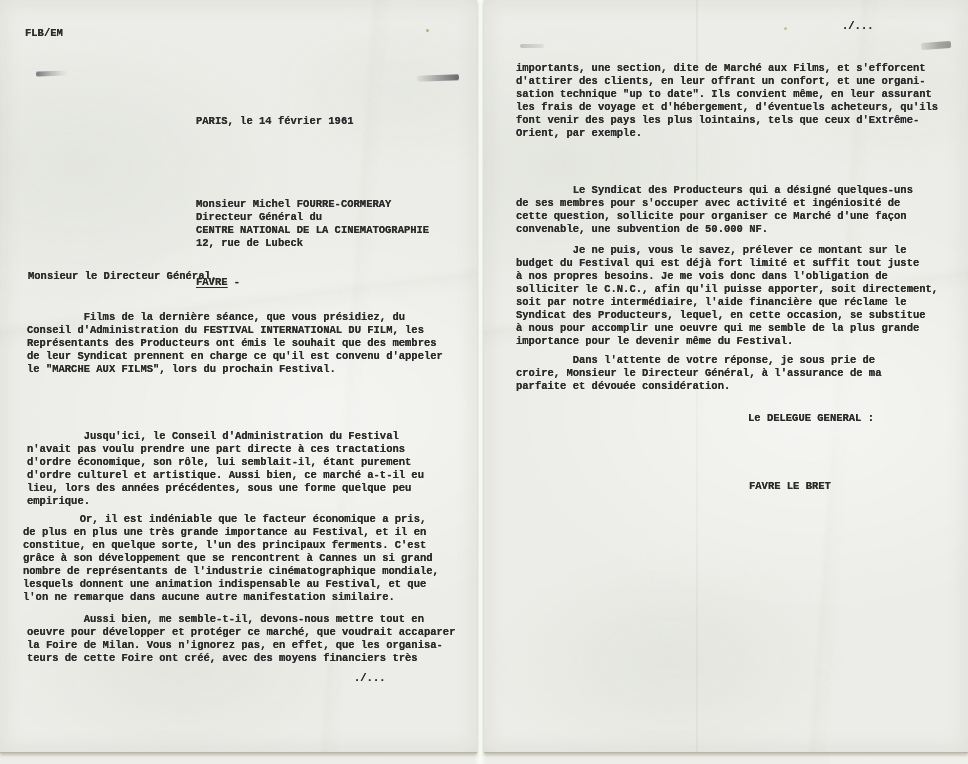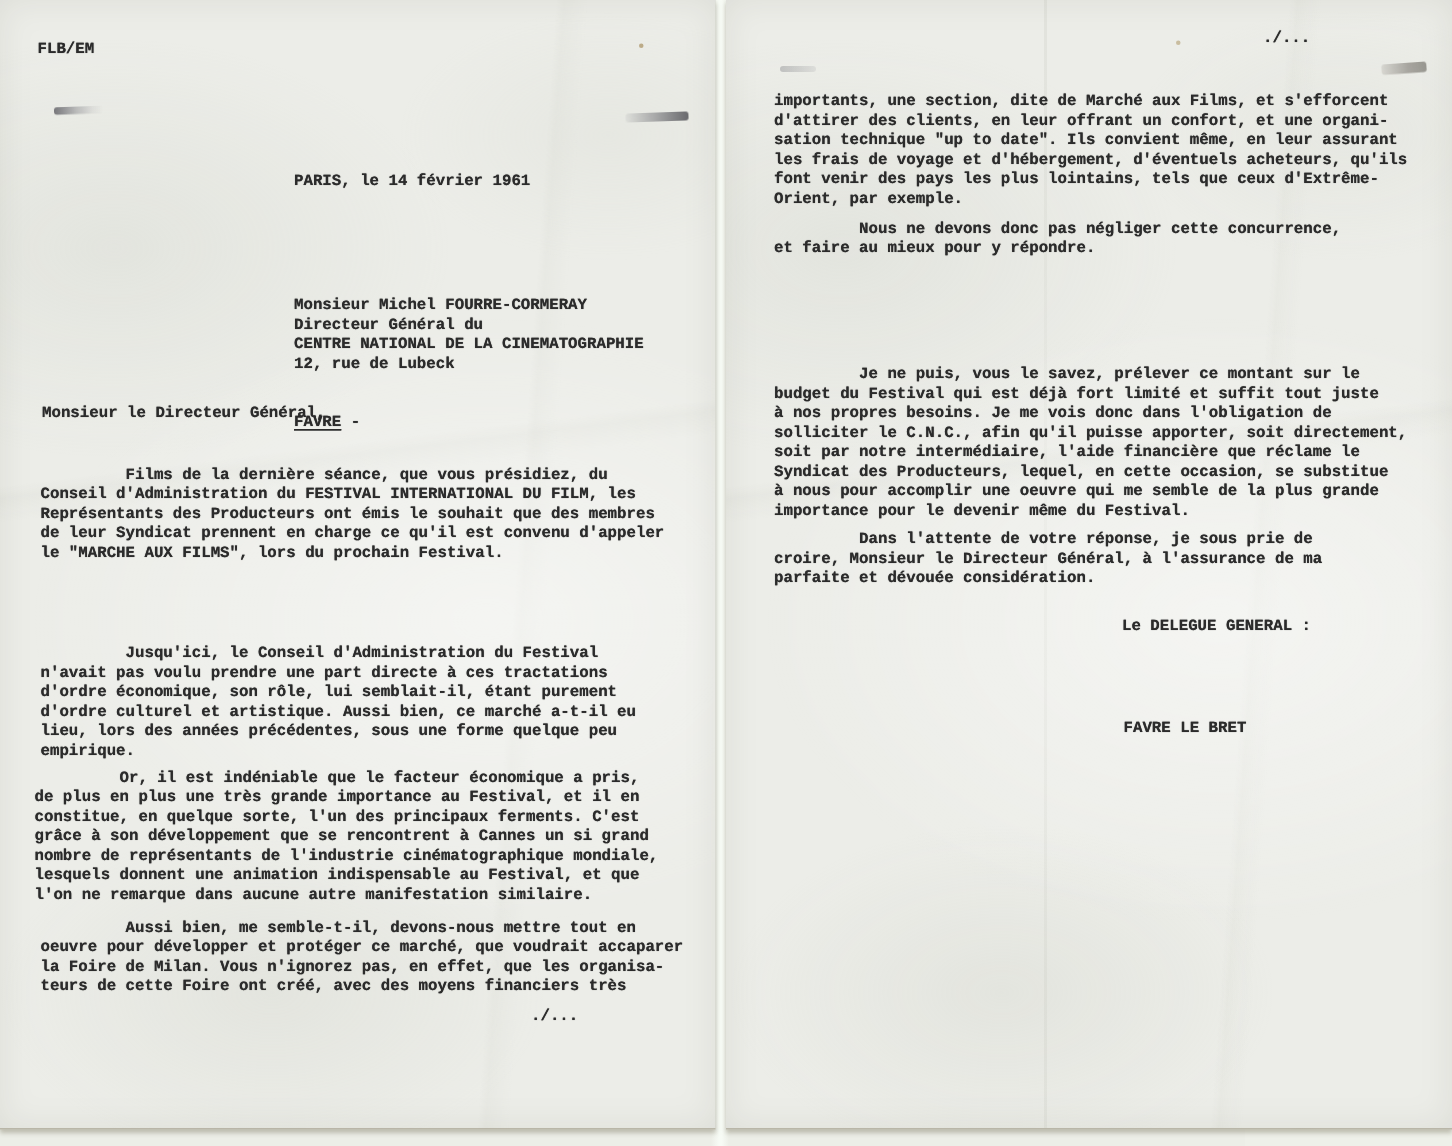--- a/index.html
+++ b/index.html
@@ -107,22 +107,24 @@
     <div class="smudge sm3"></div>
     <div class="smudge sm4"></div>
     <div class="smudge dot2"></div>
 
     <div class="block" style="left:32px;top:62px">importants, une section, dite de Marché aux Films, et s'efforcent
 d'attirer des clients, en leur offrant un confort, et une organi-
 sation technique "up to date". Ils convient même, en leur assurant
 les frais de voyage et d'hébergement, d'éventuels acheteurs, qu'ils
 font venir des pays les plus lointains, tels que ceux d'Extrême-
 Orient, par exemple.</div>
-    <div class="block" style="left:32px;top:147px">         Nous ne devons donc pas négliger cette concurrence,
-et faire au mieux pour y répondre.</div>
+    <div class="block" style="left:32px;top:184px">         Le Syndicat des Producteurs qui a désigné quelques-uns
+de ses membres pour s'occuper avec activité et ingéniosité de
+cette question, sollicite pour organiser ce Marché d'une façon
+convenable, une subvention de 50.000 NF.</div>
     <div class="block" style="left:32px;top:244px">         Je ne puis, vous le savez, prélever ce montant sur le
 budget du Festival qui est déjà fort limité et suffit tout juste
 à nos propres besoins. Je me vois donc dans l'obligation de
 solliciter le C.N.C., afin qu'il puisse apporter, soit directement,
 soit par notre intermédiaire, l'aide financière que réclame le
 Syndicat des Producteurs, lequel, en cette occasion, se substitue
 à nous pour accomplir une oeuvre qui me semble de la plus grande
 importance pour le devenir même du Festival.</div>
     <div class="block" style="left:32px;top:354px">         Dans l'attente de votre réponse, je sous prie de
 croire, Monsieur le Directeur Général, à l'assurance de ma

